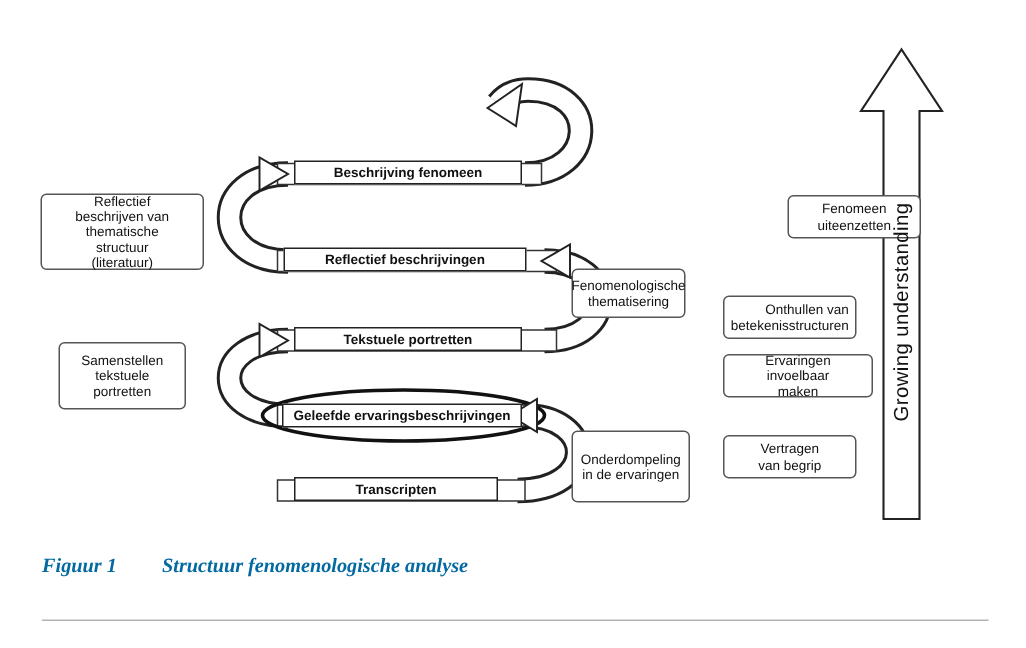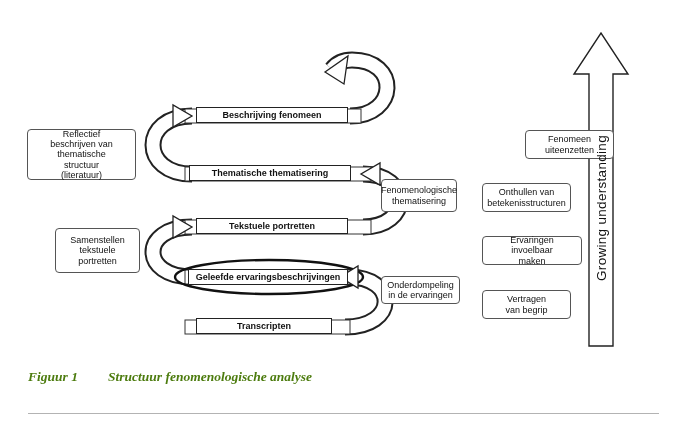--- a/index.html
+++ b/index.html
@@ -19,21 +19,21 @@
     font-size:9px;line-height:1.15;box-sizing:border-box;padding:2px 17px;
   }
   .growth-label{
     position:absolute;z-index:3;left:601px;top:208px;
     transform:translate(-50%,-50%) rotate(-90deg);
     white-space:nowrap;font-size:13.5px;letter-spacing:.3px;color:#111;
   }
   .caption{
     position:absolute;z-index:3;top:369px;
     font-family:"Liberation Serif", serif;font-style:italic;font-weight:bold;
-    font-size:13.5px;color:#4d7c0f;white-space:nowrap;
+    font-size:13.5px;color:#0369a1;white-space:nowrap;
   }
   .caption.fig-label{left:28px;}
   .caption.fig-title{left:108px;text-align:right;}
   .bottom-rule{
     position:absolute;z-index:3;left:28px;top:413px;width:631px;height:0;
     border-top:1px solid #b3b3b3;
   }
 </style>
 </head>
 <body>
@@ -75,33 +75,33 @@
       <polygon points="380,163 380,185 361,174"></polygon>
       <polygon points="173,216 173,238 192,227"></polygon>
       <polygon points="358,266 358,288 340,277"></polygon>
       <polygon points="325,72 348,56 344,84"></polygon>
     </g>
 
     <polygon points="589,346 589,74 574,74 601,33 628,74 613,74 613,346" fill="#ffffff" stroke="#222" stroke-width="1.4"></polygon>
   </svg>
 
   <div class="band-label" style="left:196px;top:107px;width:152px;">Beschrijving fenomeen</div>
-  <div class="band-label" style="left:189px;top:165px;width:162px;">Thematische thematisering</div>
+  <div class="band-label" style="left:189px;top:165px;width:162px;">Reflectief beschrijvingen</div>
   <div class="band-label" style="left:196px;top:218px;width:152px;">Tekstuele portretten</div>
   <div class="band-label" style="left:188px;top:269px;width:160px;text-align:center;">Geleefde ervaringsbeschrijvingen</div>
   <div class="band-label" style="left:196px;top:318px;width:136px;">Transcripten</div>
 
   <div class="side-box" style="left:27px;top:129px;width:109px;height:51px;">Reflectief beschrijven van thematische structuur (literatuur)</div>
-  <div class="side-box" style="left:39px;top:228px;width:85px;height:45px;margin-left:16px;">Samenstellen tekstuele portretten</div>
+  <div class="side-box" style="left:39px;top:228px;width:85px;height:45px;">Samenstellen tekstuele portretten</div>
 
   <div class="side-box" style="left:381px;top:179px;width:76px;height:33px;">Fenomenologische thematisering</div>
-  <div class="side-box" style="left:381px;top:276px;width:79px;height:28px;">Onderdompeling in de ervaringen</div>
+  <div class="side-box" style="left:381px;top:287px;width:79px;height:48px;">Onderdompeling in de ervaringen</div>
 
   <div class="side-box" style="left:482px;top:130px;width:89px;height:29px;margin-left:43px;">Fenomeen uiteenzetten</div>
-  <div class="side-box" style="left:482px;top:183px;width:89px;height:29px;">Onthullen van betekenisstructuren</div>
+  <div class="side-box" style="left:482px;top:197px;width:89px;height:29px;text-align:right;">Onthullen van betekenisstructuren</div>
   <div class="side-box" style="left:482px;top:236px;width:100px;height:29px;">Ervaringen invoelbaar maken</div>
   <div class="side-box" style="left:482px;top:290px;width:89px;height:29px;">Vertragen van begrip</div>
 
   <div class="growth-label">Growing understanding</div>
 
   <div class="caption fig-label">Figuur 1</div>
   <div class="caption fig-title">Structuur fenomenologische analyse</div>
 
   <div class="bottom-rule"></div>
 </div>

